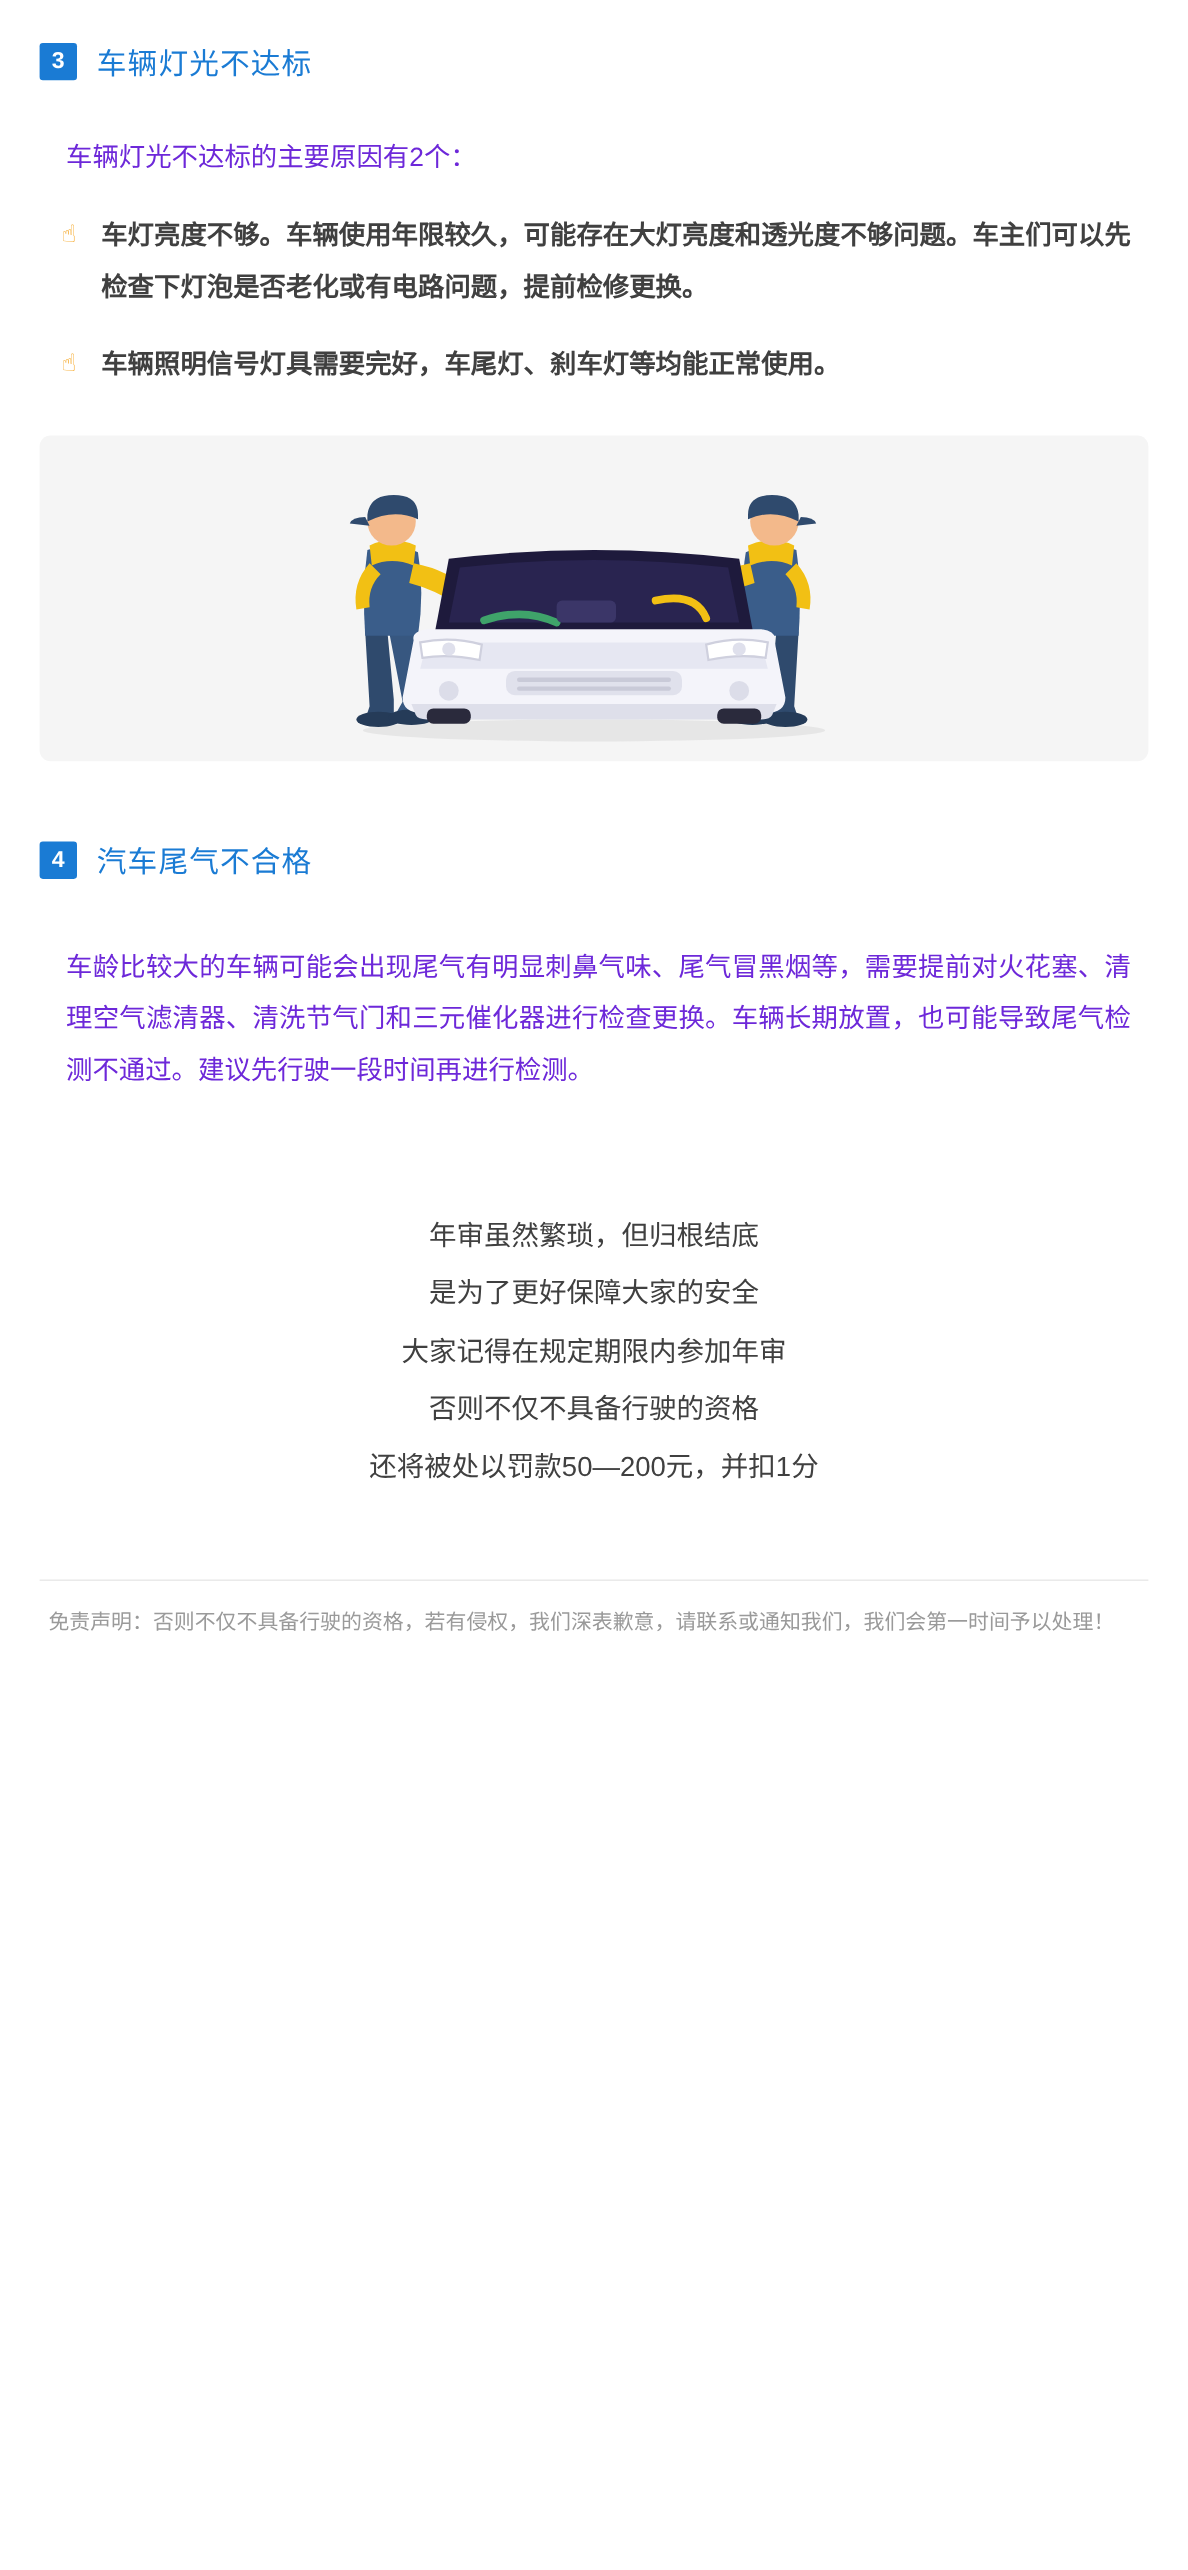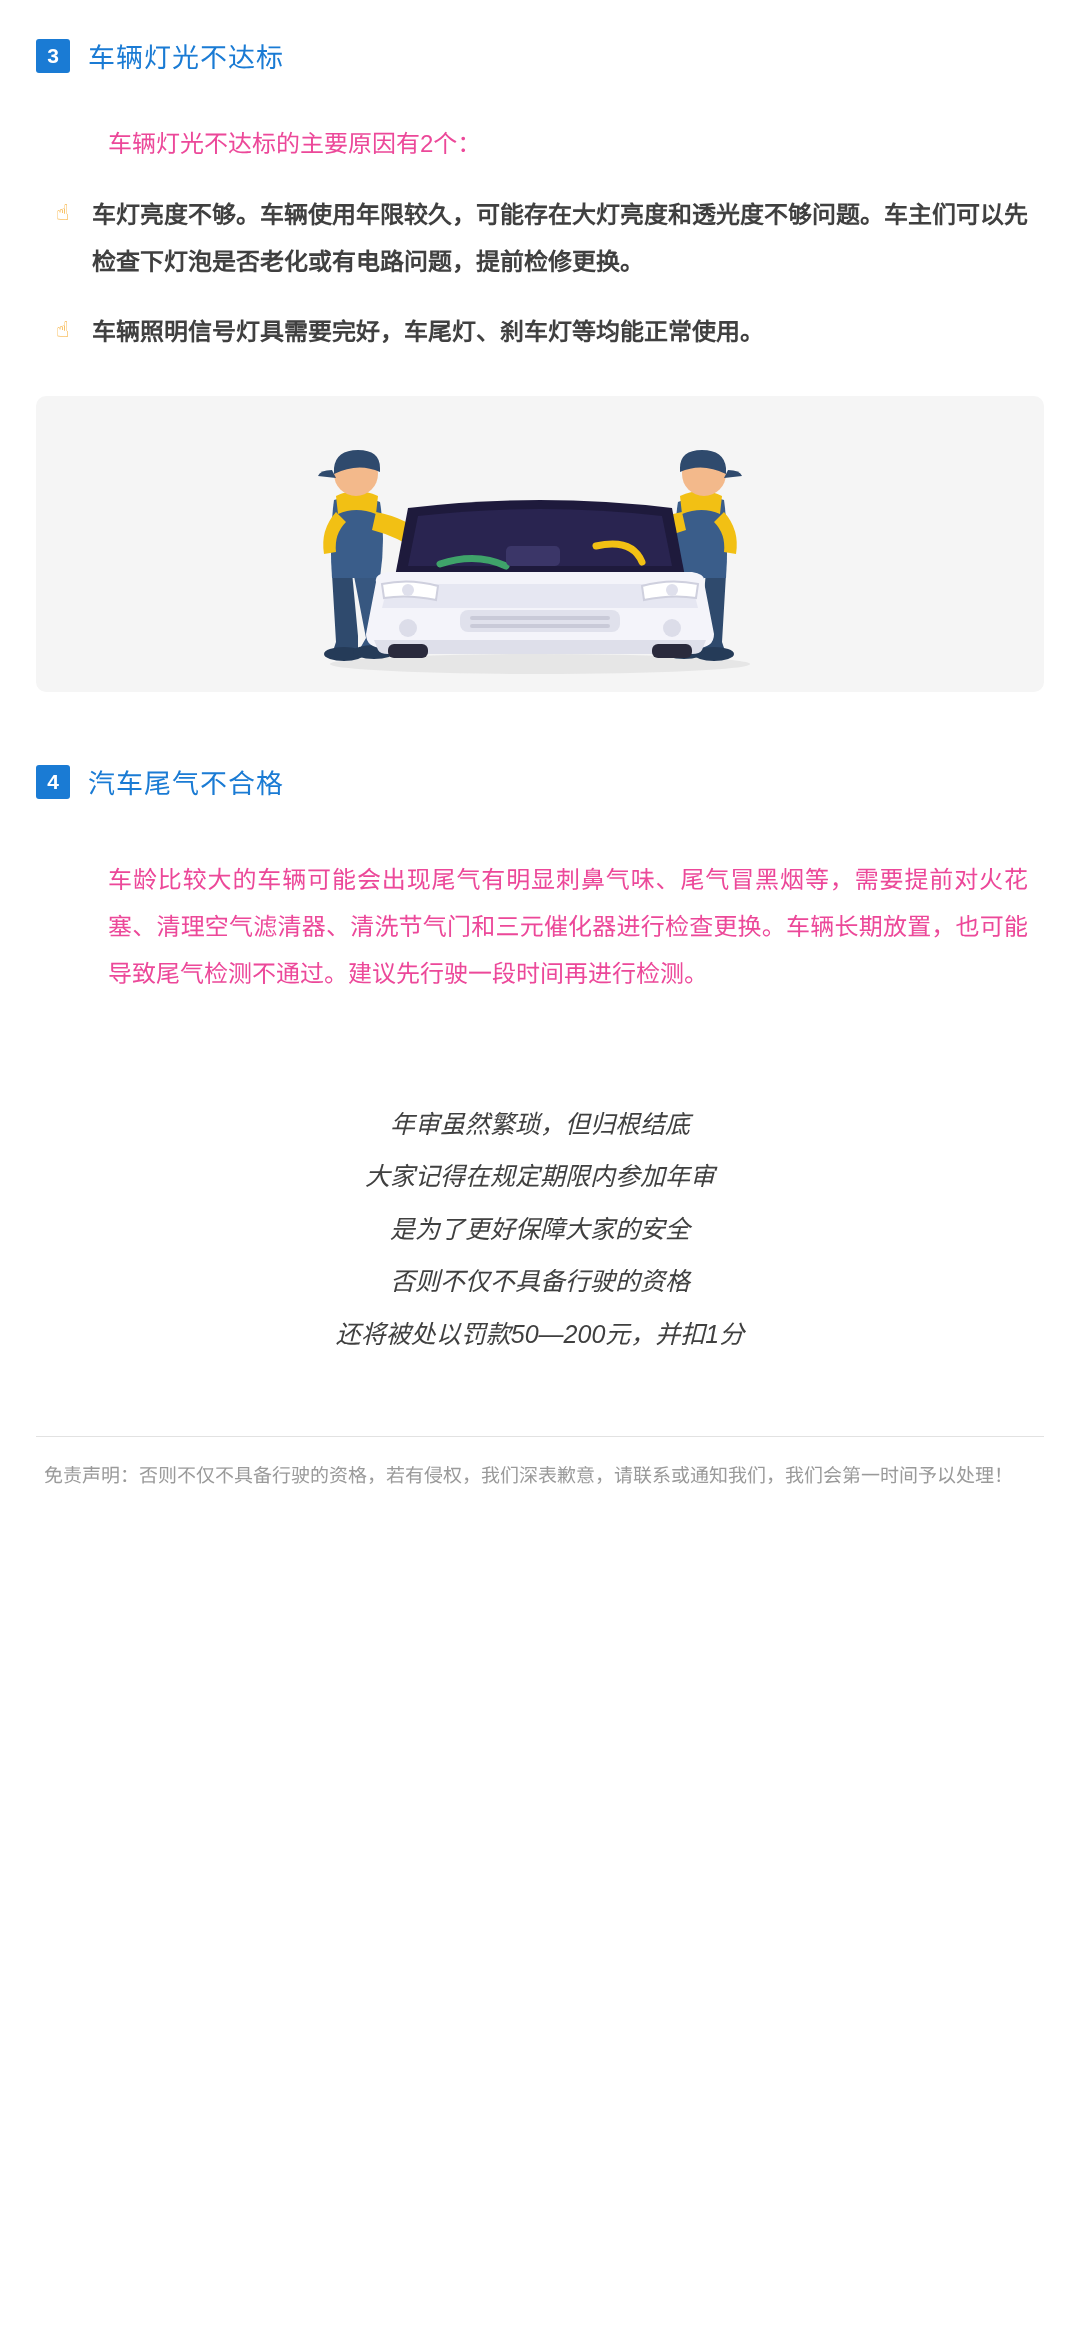--- a/index.html
+++ b/index.html
@@ -47,24 +47,23 @@
     color: #1a7bd4;
     font-size: 27px;
     font-weight: normal;
     letter-spacing: 1px;
   }
 
   
   .para {
     font-size: 24px;
     line-height: 1.95;
-    color: #ec4899;
+    color: #6d28d9;
     padding: 0 52px 0 60px;
     text-align: justify;
-    margin-left: 48px;
   }
   .para.lead {
     padding-top: 10px;
   }
 
   .bullet-row {
     display: flex;
     align-items: flex-start;
     padding: 0 52px 0 56px;
   }
@@ -100,21 +99,20 @@
 
   
   .closing {
     margin-top: 44px;
     text-align: center;
   }
   .closing-line {
     font-size: 25px;
     line-height: 2.1;
     color: #404040;
-    font-style: italic;
   }
 
   
   .footer {
     margin: 76px 36px 0 36px;
     border-top: 1px solid #e2e2e2;
     padding: 22px 8px 34px 8px;
   }
   .footer-text {
     font-size: 19px;
@@ -238,22 +236,22 @@
 
   <div class="sp-56"></div>
 
   <div class="para">车龄比较大的车辆可能会出现尾气有明显刺鼻气味、尾气冒黑烟等，需要提前对火花塞、清理空气滤清器、清洗节气门和三元催化器进行检查更换。车辆长期放置，也可能导致尾气检测不通过。建议先行驶一段时间再进行检测。</div>
 
   <div class="sp-56"></div>
 
 
   <div class="closing">
     <div class="closing-line">年审虽然繁琐，但归根结底</div>
+    <div class="closing-line">是为了更好保障大家的安全</div>
     <div class="closing-line">大家记得在规定期限内参加年审</div>
-    <div class="closing-line">是为了更好保障大家的安全</div>
     <div class="closing-line">否则不仅不具备行驶的资格</div>
     <div class="closing-line">还将被处以罚款50—200元，并扣1分</div>
   </div>
 
   <div class="footer">
     <div class="footer-text">免责声明：否则不仅不具备行驶的资格，若有侵权，我们深表歉意，请联系或通知我们，我们会第一时间予以处理！</div>
   </div>
 
 </div>
 

